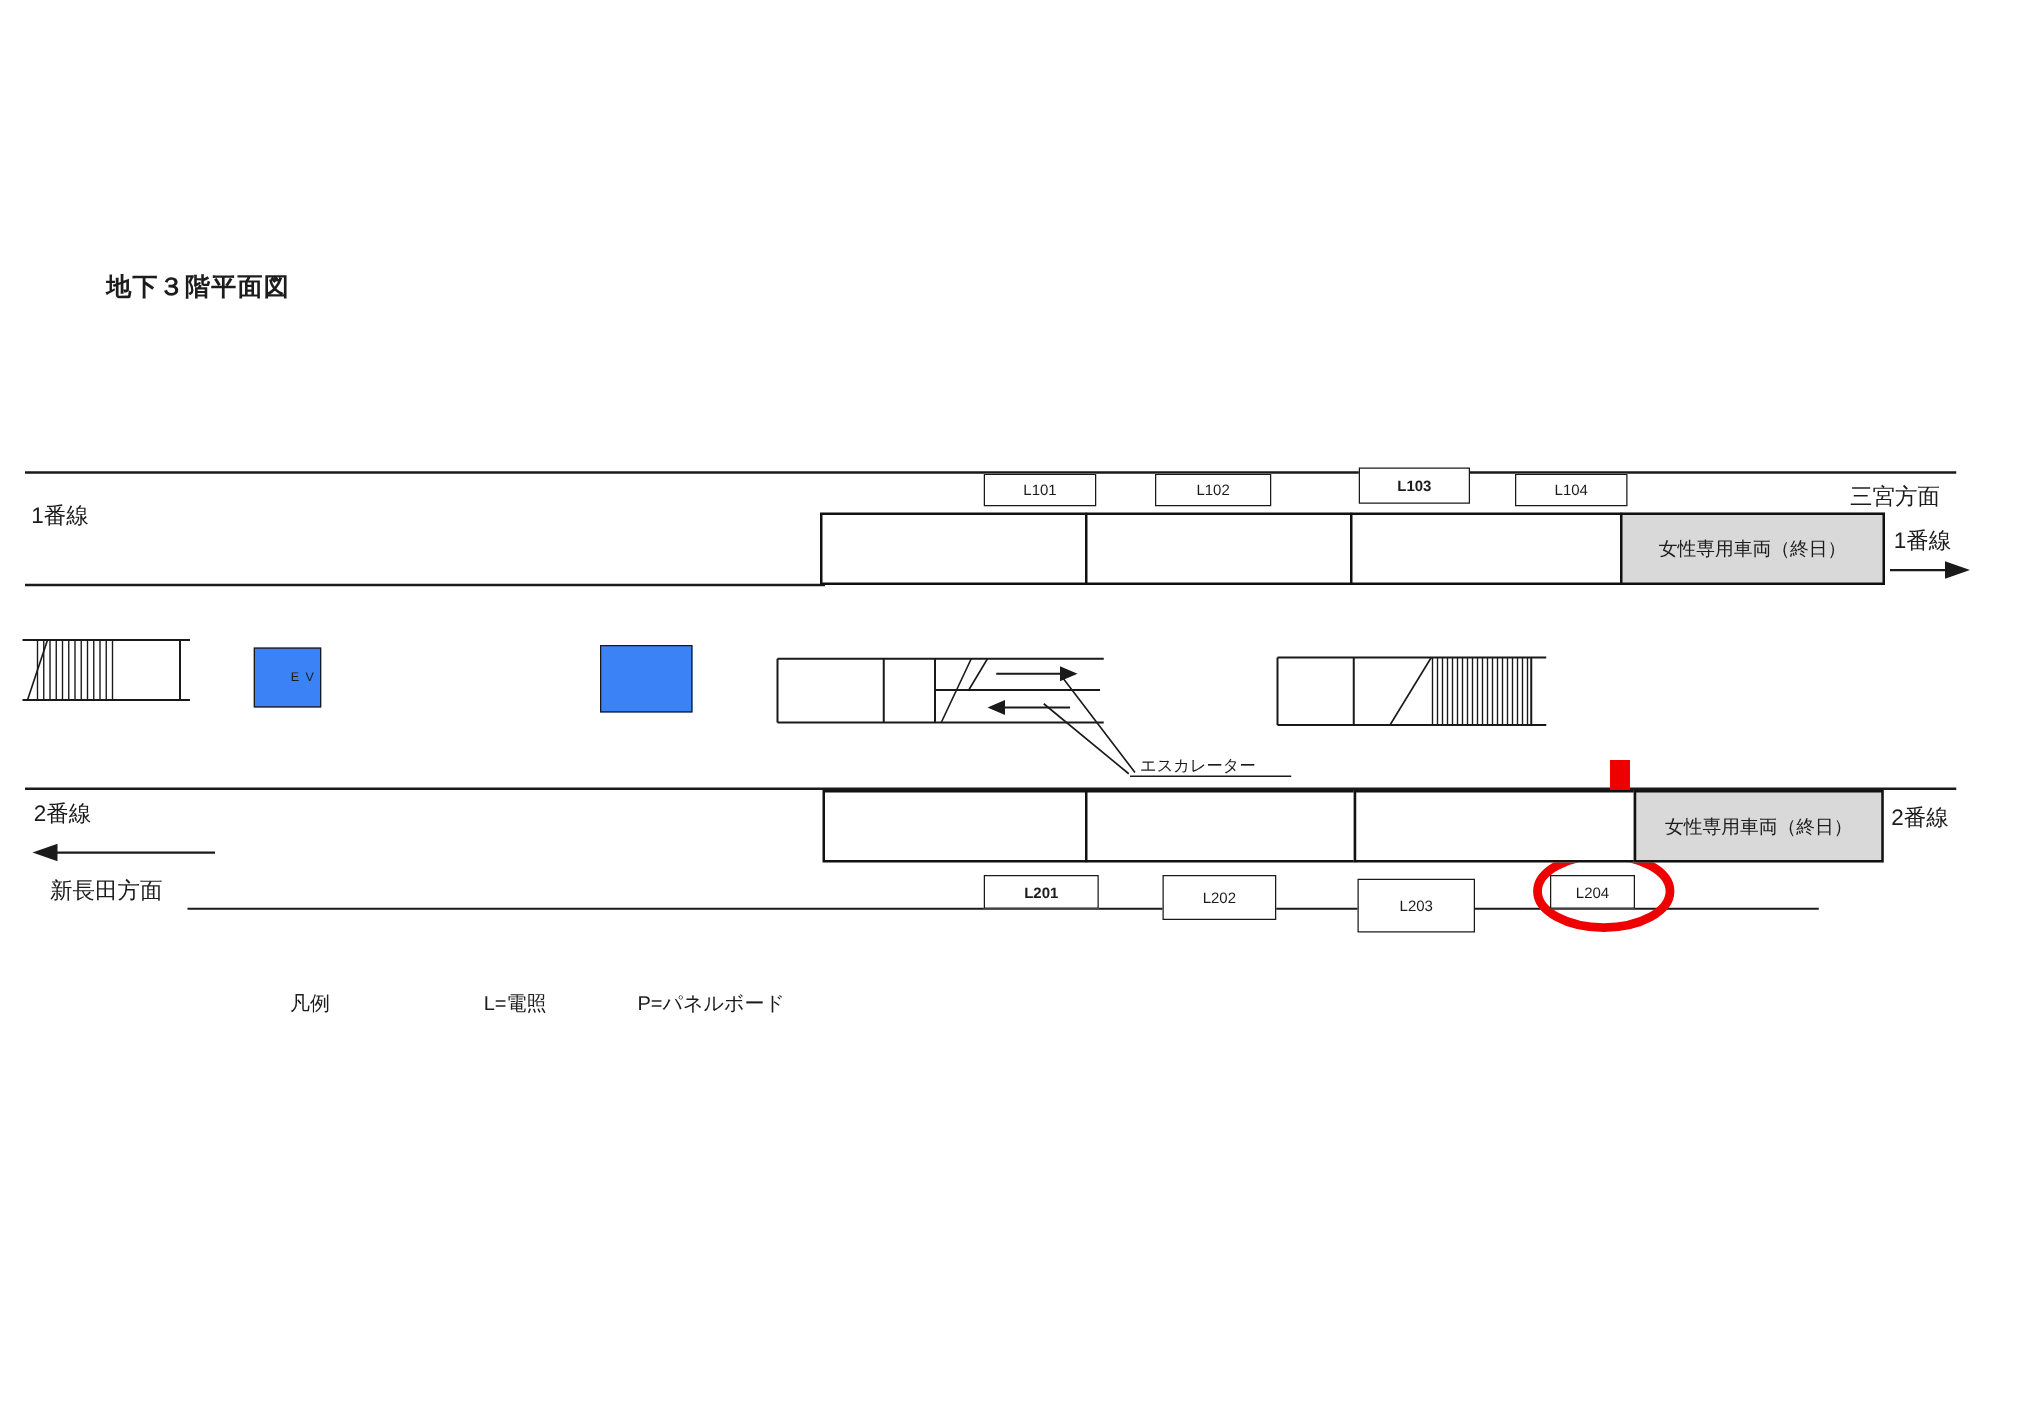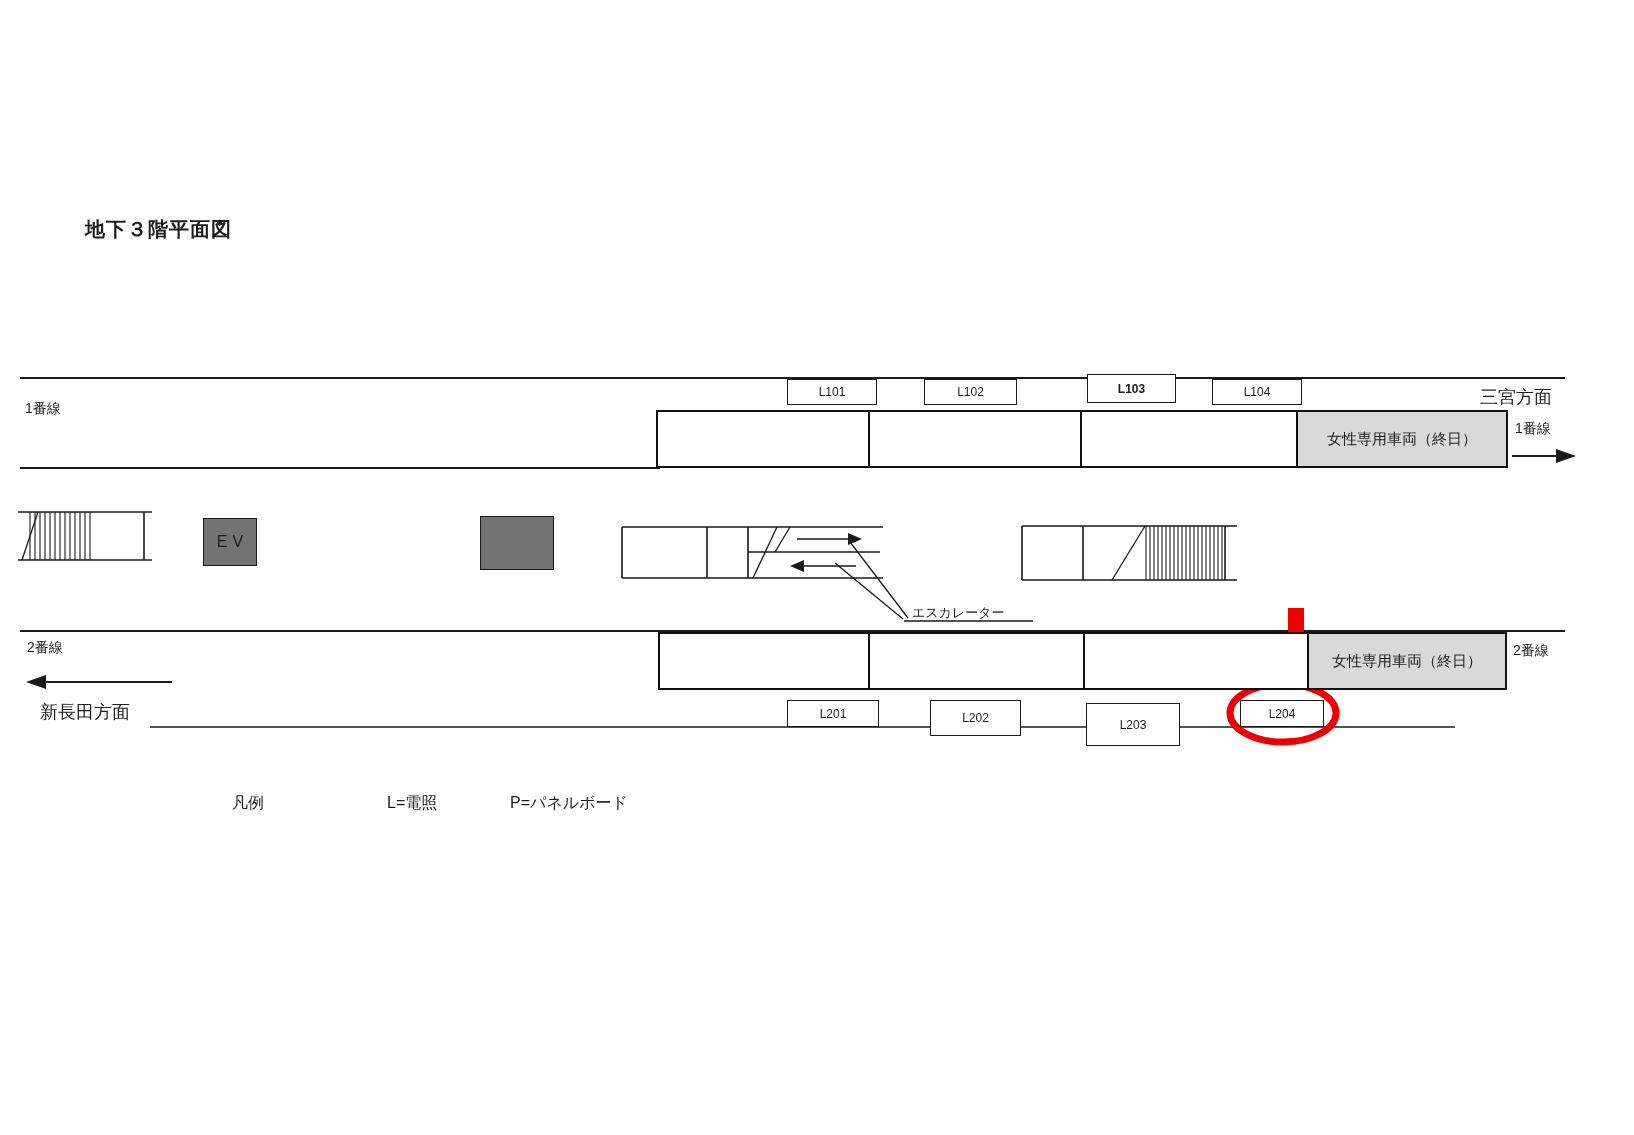--- a/index.html
+++ b/index.html
@@ -2,37 +2,37 @@
 <html><head>
 <meta charset="utf-8">
 <style>
   html,body{margin:0;padding:0;background:#ffffff;}
   .canvas{
     position:relative;width:1634px;height:1135px;background:#ffffff;overflow:hidden;
     font-family:"Liberation Sans","DejaVu Sans",sans-serif;color:#1c1c1c;
   }
   .abs{position:absolute;}
   .title{font-size:20px;font-weight:bold;letter-spacing:1px;}
-  .tracklabel{font-size:14px;}
+  .tracklabel{font-size:18px;}
   .dirlabel{font-size:18px;font-family:Liberation Serif, serif;}
   .panelbox{
     position:absolute;background:#ffffff;border:1.6px solid #1a1a1a;
     display:flex;align-items:center;justify-content:center;
     font-size:12px;box-sizing:border-box;
   }
   .carbox{
     position:absolute;background:#ffffff;border:2px solid #111111;box-sizing:border-box;
   }
   .graybox{
     position:absolute;background:#d9d9d9;border:2px solid #111111;box-sizing:border-box;
     display:flex;align-items:center;justify-content:center;font-size:15px;text-align:center;
   }
   .simplebox{
-    position:absolute;background:#737373;border:1.6px solid #1a1a1a;box-sizing:border-box;
-    display:flex;align-items:center;justify-content:center;font-size:16px;
+    position:absolute;background:#3b82f6;border:1.6px solid #1a1a1a;box-sizing:border-box;
+    display:flex;align-items:center;justify-content:flex-end;font-size:10px;
   }
   .esclabel{font-size:13px;}
   .legend{font-size:16px;}
   svg.lines{position:absolute;left:0;top:0;}
 </style>
 </head>
 <body>
 
 <div class="canvas">
 
@@ -128,30 +128,30 @@
 
   <div class="carbox" style="left:658px;top:632px;width:212px;height:58px;"></div>
   <div class="carbox" style="left:868px;top:632px;width:217px;height:58px;"></div>
   <div class="carbox" style="left:1083px;top:632px;width:226px;height:58px;"></div>
   <div class="graybox" style="left:1307px;top:632px;width:200px;height:58px;">
       <span>女性専用車両（終日）</span>
     </div>
 
   <div class="abs tracklabel" style="left:1513px;top:642px;">2番線</div>
 
-  <div class="panelbox" style="left:787px;top:700px;width:92px;height:27px;">
+  <div class="panelbox" style="left:787px;top:700px;width:92px;height:27px;font-weight:bold;">
       <span>L201</span>
     </div>
   <div class="panelbox" style="left:930px;top:700px;width:91px;height:36px;">
       <span>L202</span>
     </div>
   <div class="panelbox" style="left:1086px;top:703px;width:94px;height:43px;">
       <span>L203</span>
     </div>
-  <div class="panelbox" style="left:1240px;top:700px;width:84px;height:27px;">
+  <div class="panelbox" style="left:1240px;top:700px;width:68px;height:27px;">
       <span>L204</span>
     </div>
 
   <div class="abs legend" style="left:232px;top:793px;">凡例</div>
   <div class="abs legend" style="left:387px;top:793px;">L=電照</div>
   <div class="abs legend" style="left:510px;top:793px;">P=パネルボード</div>
 
 </div>
 
 </body></html>

